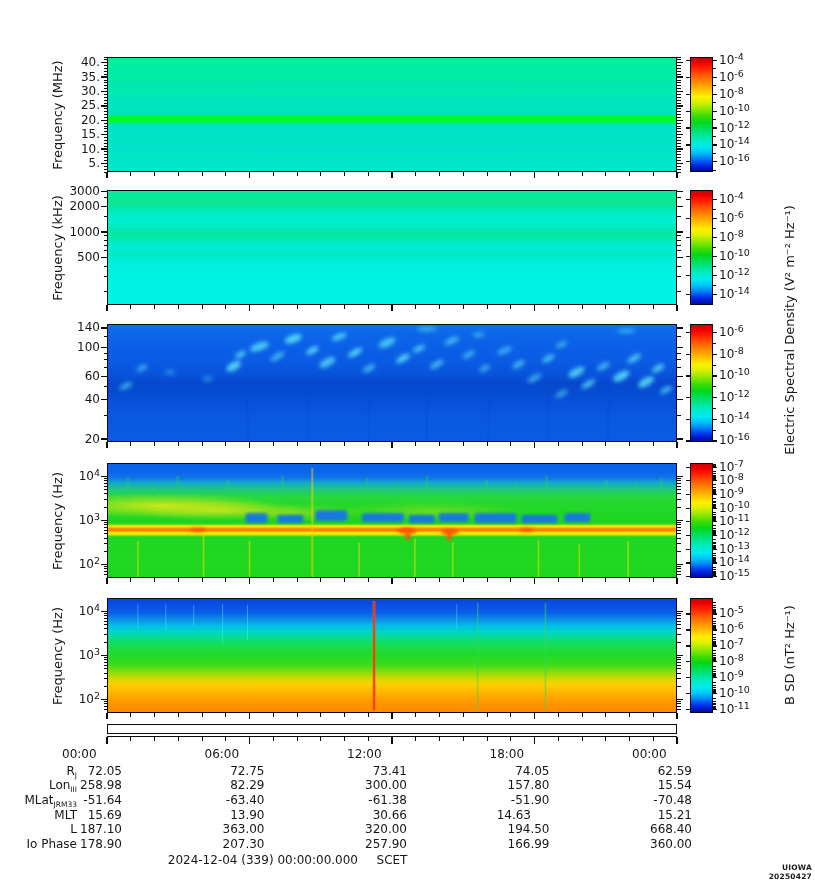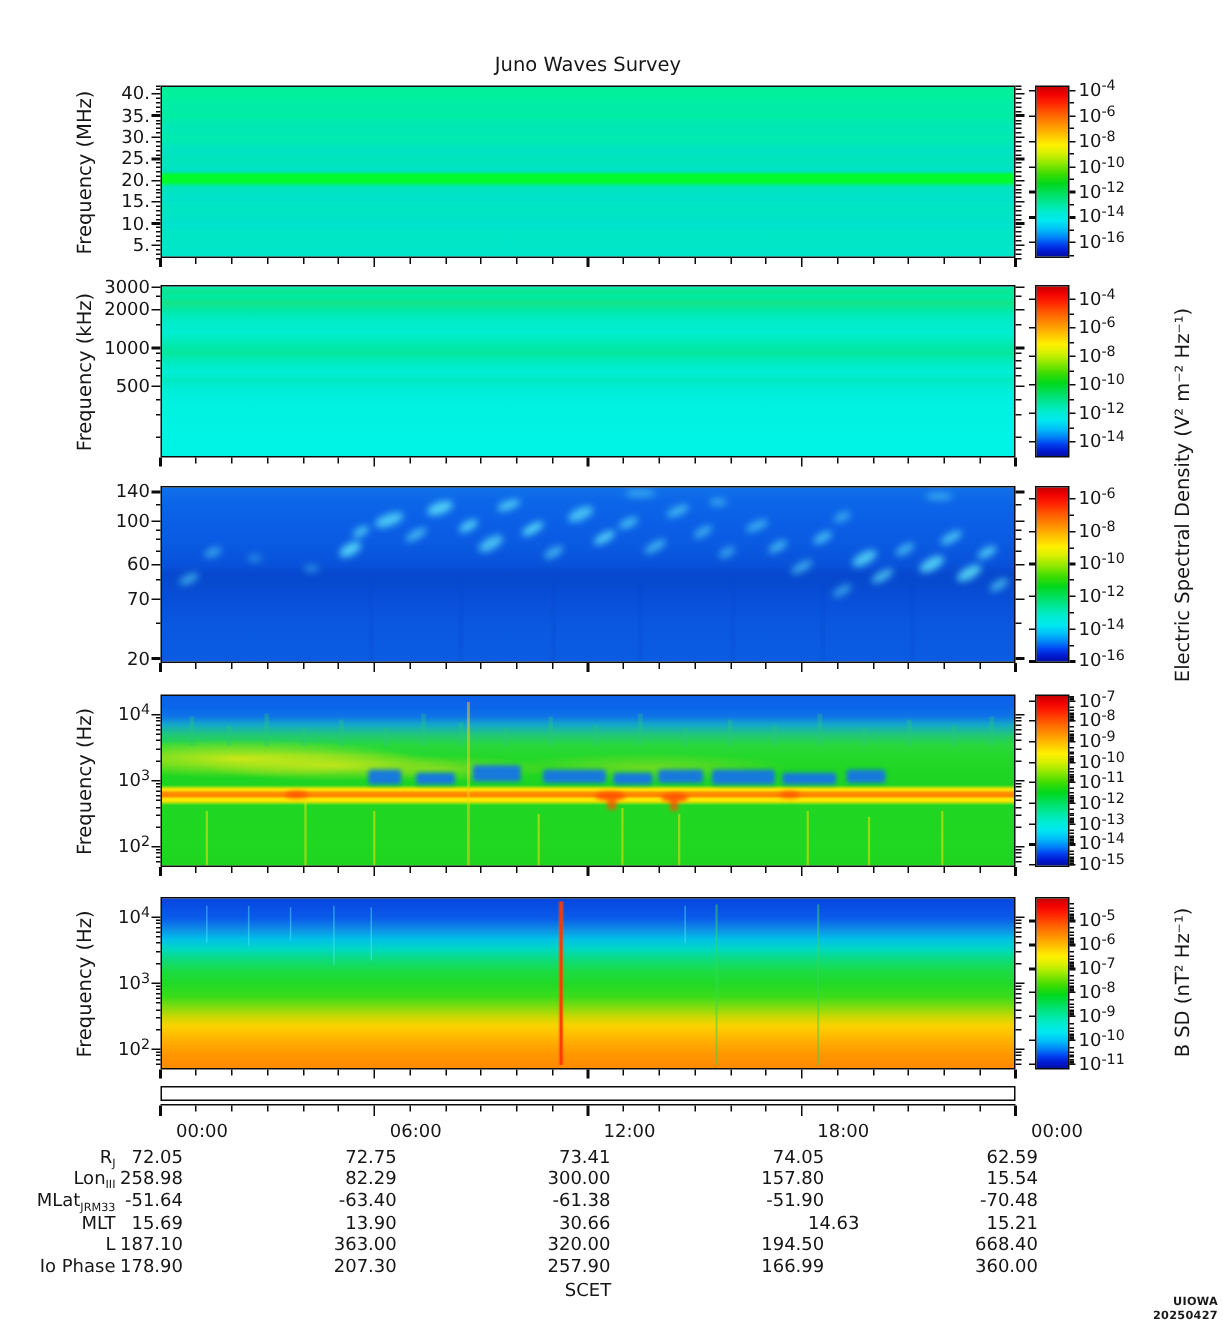--- a/index.html
+++ b/index.html
@@ -48,35 +48,34 @@
      radial-gradient(ellipse 24% 12% at 57% 42%, rgba(200,224,30,.45), rgba(200,224,30,0) 70%),
      linear-gradient(to bottom, #0a62e8 0%, #0b66ea 7%, #0e74e8 12%, #14a8c8 17%, #22c878 23%,
        #28d83c 29%, #24d82a 36%, #20d624 44%, #1ed422 52%, #20d824 64%, #1fd621 76%, #20d822 88%, #1ed41f 100%);}
   .spec5{background:linear-gradient(to bottom,
      #0846e0 0%, #0850e5 6%, #0a5eea 12%, #0e8ce6 18%, #00c0e8 24%,
      #00d8c0 30%, #0cdc7c 36%, #1cdc44 43%, #20da28 50%, #3cdc1a 58%,
      #8cdc0c 65%, #ccd800 70%, #fad200 75%, #ffc000 80%, #ffa800 86%, #ff9400 93%, #ff8a00 100%);}
   .timebar{position:absolute;left:107px;top:724px;width:570px;height:10px;
            border:1.3px solid #0b0b0b;box-sizing:border-box;background:#fff;}
   .axline{position:absolute;left:107px;top:736px;width:570px;height:1.3px;background:#0b0b0b;}
-  .tlab{position:absolute;width:90px;text-align:right;font-size:12px;top:747px;}
+  .tlab{position:absolute;width:90px;text-align:left;font-size:12px;top:747px;}
   .erow-label{position:absolute;left:0;width:77px;text-align:right;font-size:12px;line-height:13px;}
   .eval{position:absolute;width:120px;text-align:right;font-size:12px;line-height:13px;}
   .footer-left{position:absolute;left:108px;top:853px;width:250px;text-align:right;font-size:12px;}
   .footer-scet{position:absolute;left:362px;top:853px;width:60px;text-align:center;font-size:12px;}
   .footer-right{position:absolute;left:420px;top:853px;width:270px;text-align:left;font-size:12px;}
   .watermark{position:absolute;left:740px;top:863px;width:72px;text-align:right;
              font-size:7.5px;font-weight:bold;letter-spacing:.2px;color:#1a1a1a;}
 </style>
 </head>
 <body>
 
 <div id="fig">
 
-  <div class="title">Juno Waves Survey</div>
 
   <div class="panel" id="panel0" style="top: 57px; height: 115px;">
     <div class="ylab">Frequency (MHz)</div>
     <div class="plot spec1"></div>
     <div class="cb">
       <div class="cbbar"></div>
     </div>
   <div class="ytl" style="top: -0.75px;">40.</div>
       <div class="tk" style="left: 101px; top: 5.1px; width: 6px; height: 1.3px;"></div>
       <div class="tk" style="left: 677px; top: 5.1px; width: 6px; height: 1.3px;"></div>
@@ -372,21 +371,21 @@
     </div>
   <div class="ytl" style="top: -2.55983px;">140</div>
       <div class="tk" style="left: 101px; top: 3.29017px; width: 6px; height: 1.3px;"></div>
       <div class="tk" style="left: 677px; top: 3.29017px; width: 6px; height: 1.3px;"></div>
       <div class="ytl" style="top: 16.656px;">100</div>
       <div class="tk" style="left: 101px; top: 22.506px; width: 6px; height: 1.3px;"></div>
       <div class="tk" style="left: 677px; top: 22.506px; width: 6px; height: 1.3px;"></div>
       <div class="ytl" style="top: 45.8292px;">60</div>
       <div class="tk" style="left: 101px; top: 51.6792px; width: 6px; height: 1.3px;"></div>
       <div class="tk" style="left: 677px; top: 51.6792px; width: 6px; height: 1.3px;"></div>
-      <div class="ytl" style="top: 68.9852px;">70</div>
+      <div class="ytl" style="top: 68.9852px;">40</div>
       <div class="tk" style="left: 101px; top: 74.8352px; width: 6px; height: 1.3px;"></div>
       <div class="tk" style="left: 677px; top: 74.8352px; width: 6px; height: 1.3px;"></div>
       <div class="ytl" style="top: 108.571px;">20</div>
       <div class="tk" style="left: 101px; top: 114.421px; width: 6px; height: 1.3px;"></div>
       <div class="tk" style="left: 677px; top: 114.421px; width: 6px; height: 1.3px;"></div>
       <div class="tk" style="left: 103.5px; top: 12.2437px; width: 3.5px; height: 1px;"></div>
       <div class="tk" style="left: 677px; top: 12.2437px; width: 3.5px; height: 1px;"></div>
       <div class="tk" style="left: 103.5px; top: 28.6731px; width: 3.5px; height: 1px;"></div>
       <div class="tk" style="left: 677px; top: 28.6731px; width: 3.5px; height: 1px;"></div>
       <div class="tk" style="left: 103.5px; top: 35.3997px; width: 3.5px; height: 1px;"></div>
@@ -912,31 +911,32 @@
       <div class="erow-label" style="top: 793.9px;">MLat<span class="subsc">JRM33</span></div>
       <div class="eval" style="top: 793.9px; left: 2px;">-51.64</div>
       <div class="eval" style="top: 793.9px; left: 144.5px;">-63.40</div>
       <div class="eval" style="top: 793.9px; left: 287px;">-61.38</div>
       <div class="eval" style="top: 793.9px; left: 429.5px;">-51.90</div>
       <div class="eval" style="top: 793.9px; left: 572px;">-70.48</div>
       <div class="erow-label" style="top: 808.6px;">MLT</div>
       <div class="eval" style="top: 808.6px; left: 2px;">15.69</div>
       <div class="eval" style="top: 808.6px; left: 144.5px;">13.90</div>
       <div class="eval" style="top: 808.6px; left: 287px;">30.66</div>
-      <div class="eval" style="top: 808.6px; left: 453px;">14.63</div>
+      <div class="eval" style="top: 808.6px; left: 411px;">14.63</div>
       <div class="eval" style="top: 808.6px; left: 572px;">15.21</div>
       <div class="erow-label" style="top: 823.3px;">L</div>
       <div class="eval" style="top: 823.3px; left: 2px;">187.10</div>
       <div class="eval" style="top: 823.3px; left: 144.5px;">363.00</div>
       <div class="eval" style="top: 823.3px; left: 287px;">320.00</div>
       <div class="eval" style="top: 823.3px; left: 429.5px;">194.50</div>
       <div class="eval" style="top: 823.3px; left: 572px;">668.40</div>
       <div class="erow-label" style="top: 838px;">Io Phase</div>
       <div class="eval" style="top: 838px; left: 2px;">178.90</div>
       <div class="eval" style="top: 838px; left: 144.5px;">207.30</div>
       <div class="eval" style="top: 838px; left: 287px;">257.90</div>
       <div class="eval" style="top: 838px; left: 429.5px;">166.99</div>
       <div class="eval" style="top: 838px; left: 572px;">360.00</div>
     </div>
 
+  <div class="footer-left">2024-12-04 (339) 00:00:00.000</div>
   <div class="footer-scet">SCET</div>
   <div class="watermark">UIOWA 20250427</div>
 </div>
 
 </body></html>

